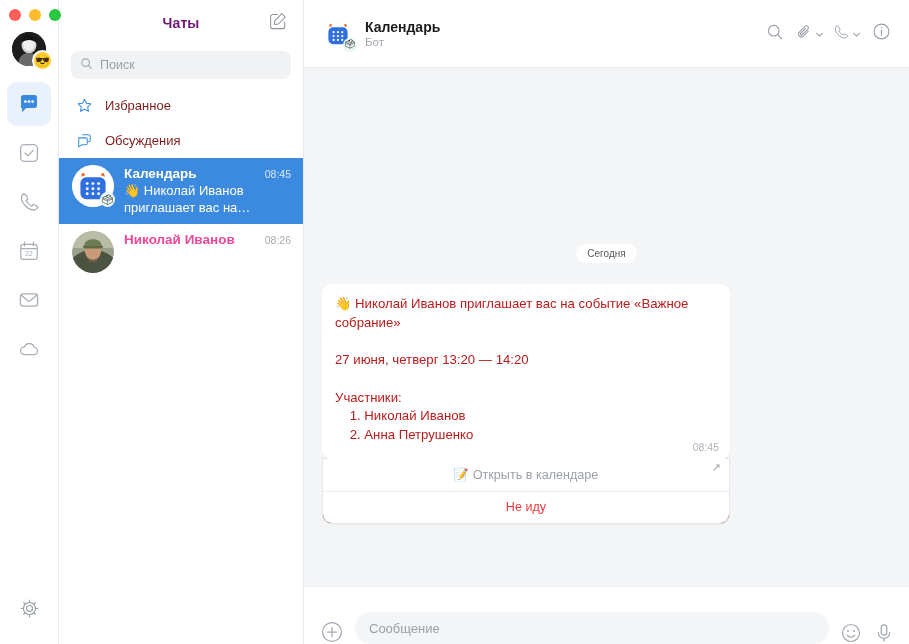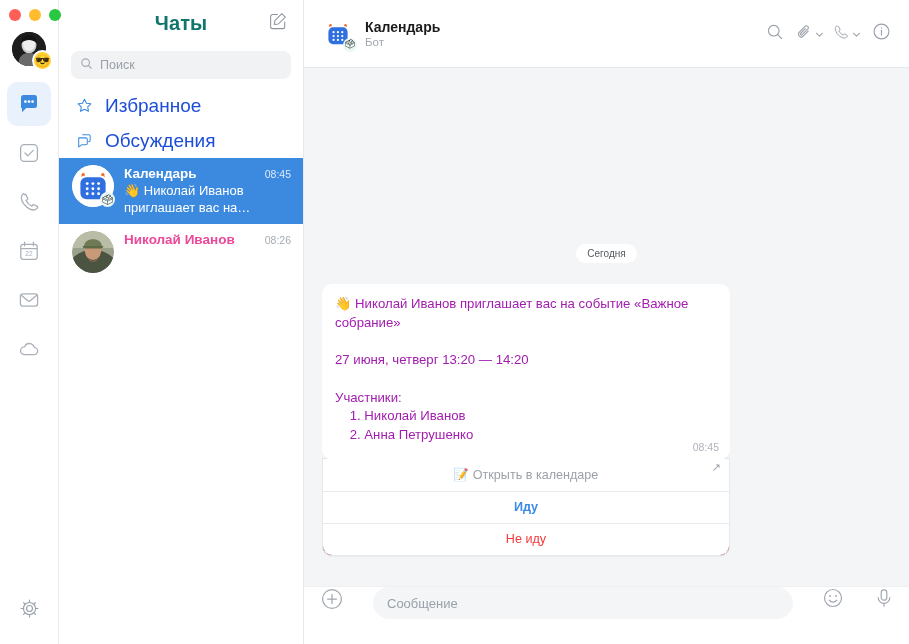--- a/index.html
+++ b/index.html
@@ -89,21 +89,21 @@
     border-right: 1px solid #e8e9ec;
     display: flex; flex-direction: column;
   }
   .list-header {
     height: 46px;
     display: flex; align-items: center; justify-content: center;
     position: relative;
     flex: 0 0 46px;
   }
   .list-title {
-    font-size: 20px; font-weight: 700; color: #0f766e;
+    font-size: 14px; font-weight: 700; color: #701a75;
     letter-spacing: .1px;
   }
   .compose-btn {
     position: absolute; right: 14px; top: 50%;
     transform: translateY(-50%);
     width: 22px; height: 22px;
     display: flex; align-items: center; justify-content: center;
     cursor: pointer;
   }
   .search-wrap { padding: 5px 12px 9px 12px; }
@@ -120,21 +120,21 @@
     width: 100%;
   }
   .search-input::placeholder { color: #9aa0a8; }
 
   .shortcut {
     height: 35px;
     display: flex; align-items: center; gap: 12px;
     padding: 0 16px;
     cursor: pointer;
   }
-  .shortcut-label { font-size: 19px; color: #1d4ed8; }
+  .shortcut-label { font-size: 13px; color: #7f1d1d; }
   .sc-icon { width: 18px; display: flex; align-items: center; justify-content: center; }
 
   .chat-row {
     display: flex; gap: 10px;
     padding: 7px 12px 7px 13px;
     cursor: pointer;
     align-items: flex-start;
   }
   .chat-row.selected { background: #3c8ae0; }
   .chat-av { width: 42px; height: 42px; flex: 0 0 42px; position: relative; }
@@ -214,21 +214,21 @@
     width: 408px;
   }
   .bubble {
     background: #ffffff;
     border-radius: 10px 10px 10px 10px;
     padding: 11px 13px 9px 13px;
     position: relative;
     box-shadow: 0 1px 1px rgba(16,22,40,0.055);
   }
   .bubble-text {
-    font-size: 13.2px; line-height: 1.42; color: #a21caf;
+    font-size: 13.2px; line-height: 1.42; color: #b91c1c;
     white-space: pre-wrap;
     padding-right: 2px;
   }
   .bubble-time {
     position: absolute; right: 11px; bottom: 7px;
     font-size: 10.5px; color: #aeb3ba;
   }
   .bubble-pad { height: 6px; }
 
   .actions {
@@ -254,22 +254,22 @@
   .a-blue { color: #3a8ae6; font-weight: 700; }
   .a-red  { color: #f3393d; font-weight: 400; }
   .ext-arrow {
     position: absolute; right: 8px; top: 3px;
     color: #9ca1a9; font-size: 11px; line-height: 1;
   }
 
   .composer {
     height: 58px; flex: 0 0 58px;
     background: #ffffff;
-    display: flex; align-items: flex-start;
-    padding: 0 14px 0 16px; gap: 29px;
+    display: flex; align-items: flex-end;
+    padding: 0 14px 0 16px; gap: 11px;
     border-top: 1px solid #eeeff1;
   }
   .plus-btn { width: 24px; height: 24px; flex: 0 0 24px; cursor: pointer; }
   .msg-field {
     flex: 1 1 auto; height: 32px;
     background: #f4f5f7; border-radius: 16px;
     display: flex; align-items: center;
     padding: 0 14px;
   }
   .msg-input {
@@ -574,23 +574,20 @@
     2. Анна Петрушенко</div>
           <div class="bubble-pad"></div>
           <div class="bubble-time">08:45</div>
         </div>
 
         <div class="actions">
           <div class="action a-grey">
             <span>📝 Открыть в календаре</span>
             <span class="ext-arrow">↗</span>
           </div>
-          <div class="action a-blue">
-            <span>Иду</span>
-          </div>
           <div class="action a-red">
             <span>Не иду</span>
           </div>
         </div>
       </div>
     </div>
 
     <div class="composer">
       <div class="plus-btn">
         <span>

